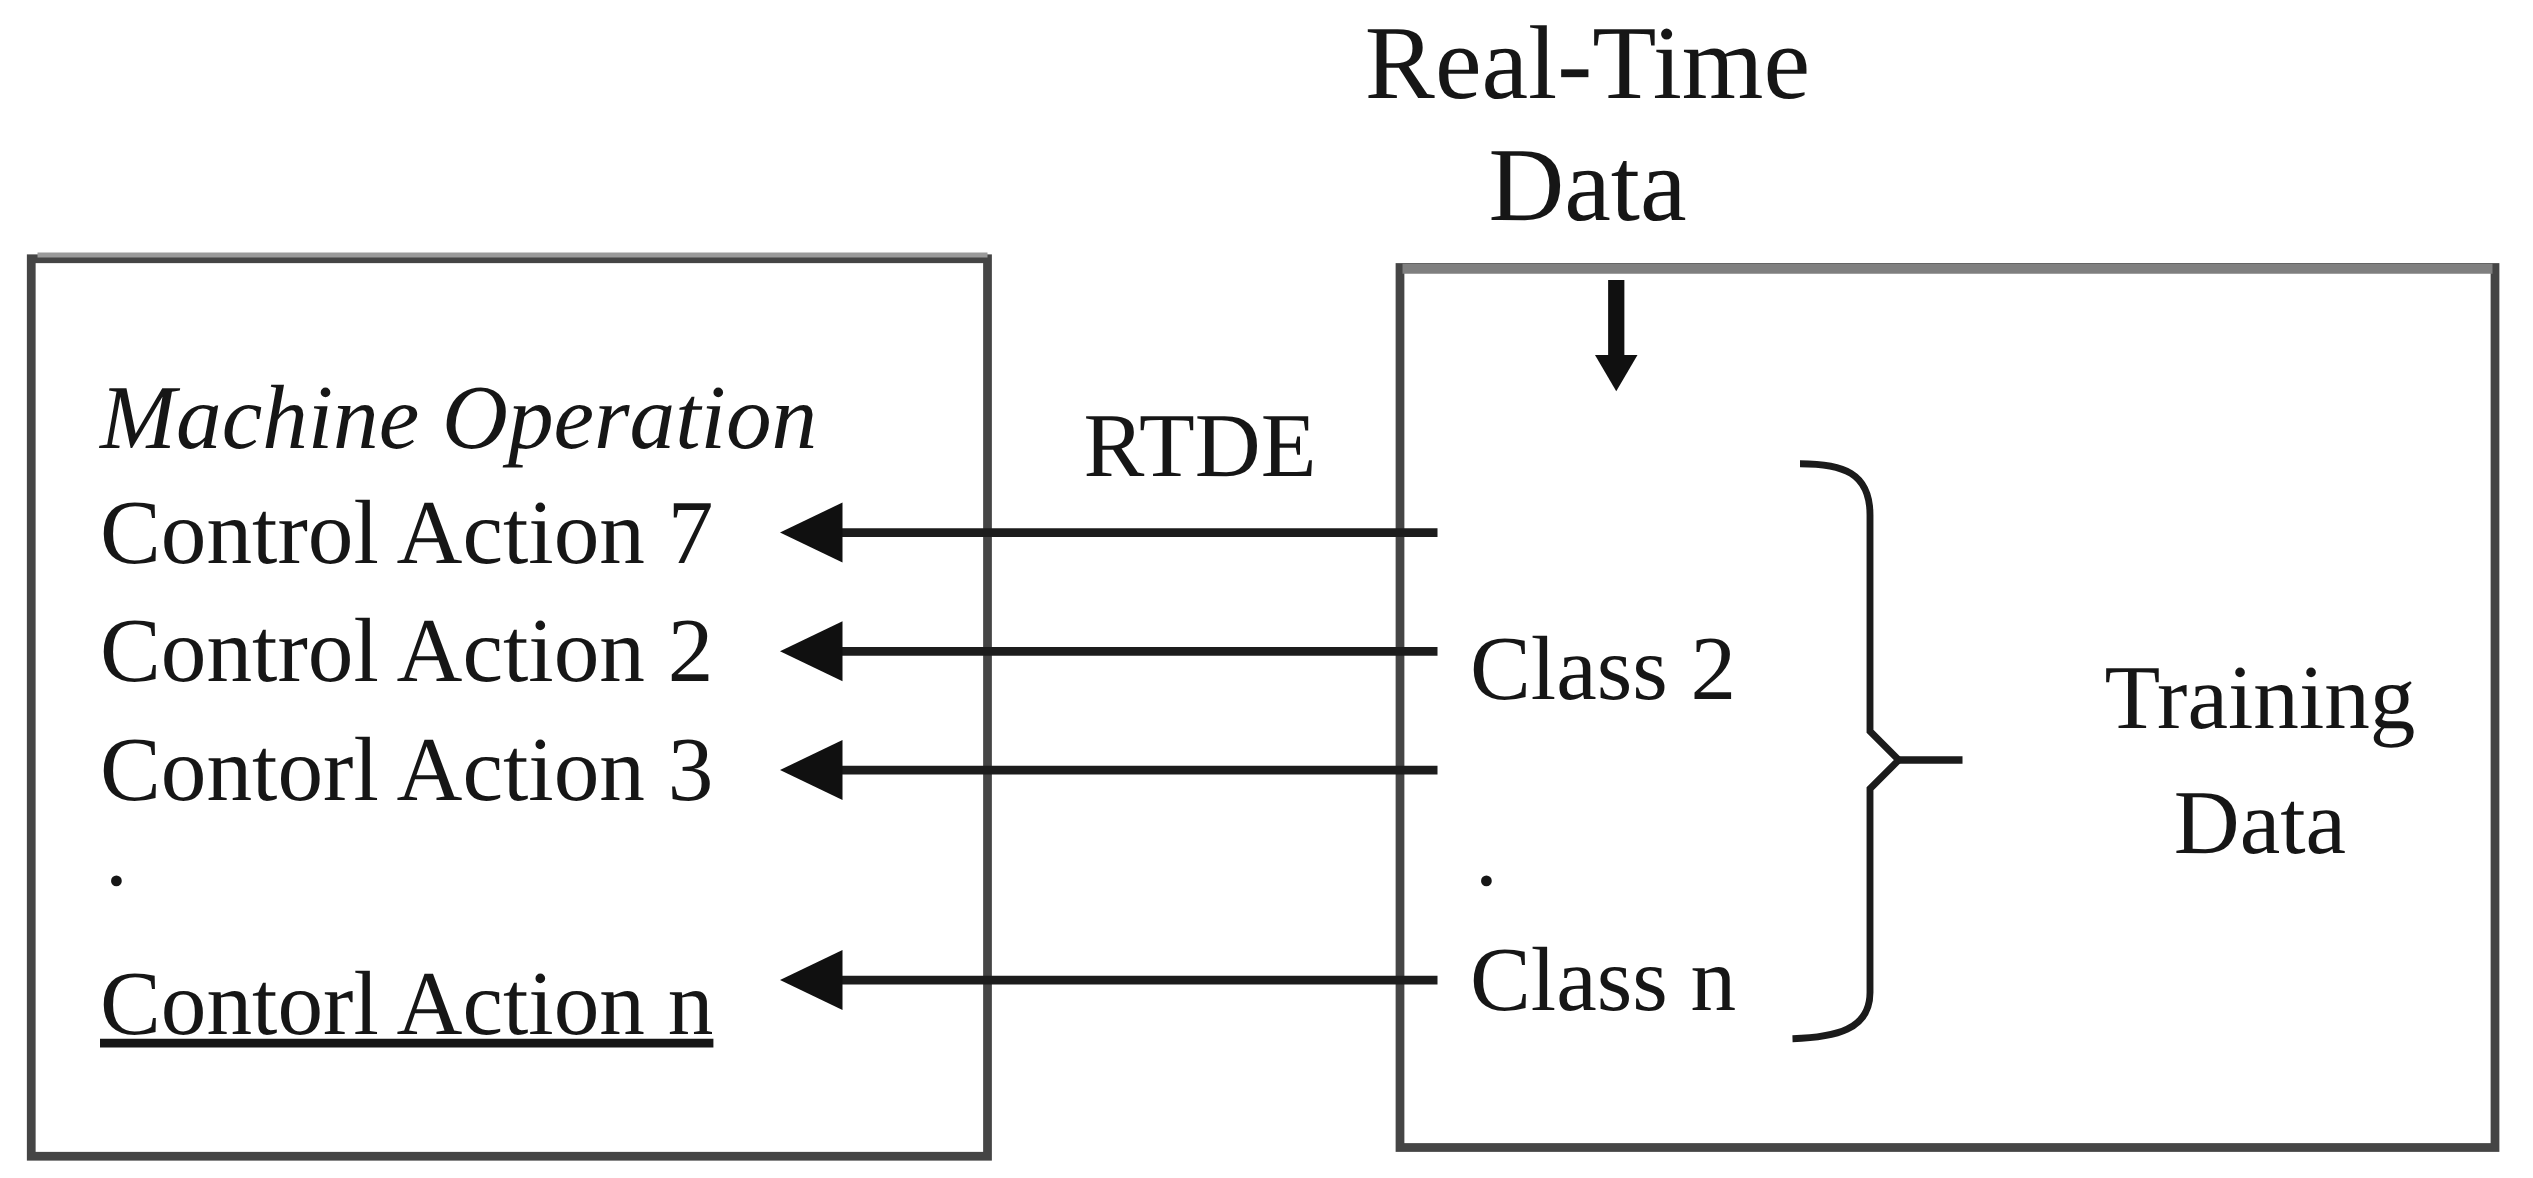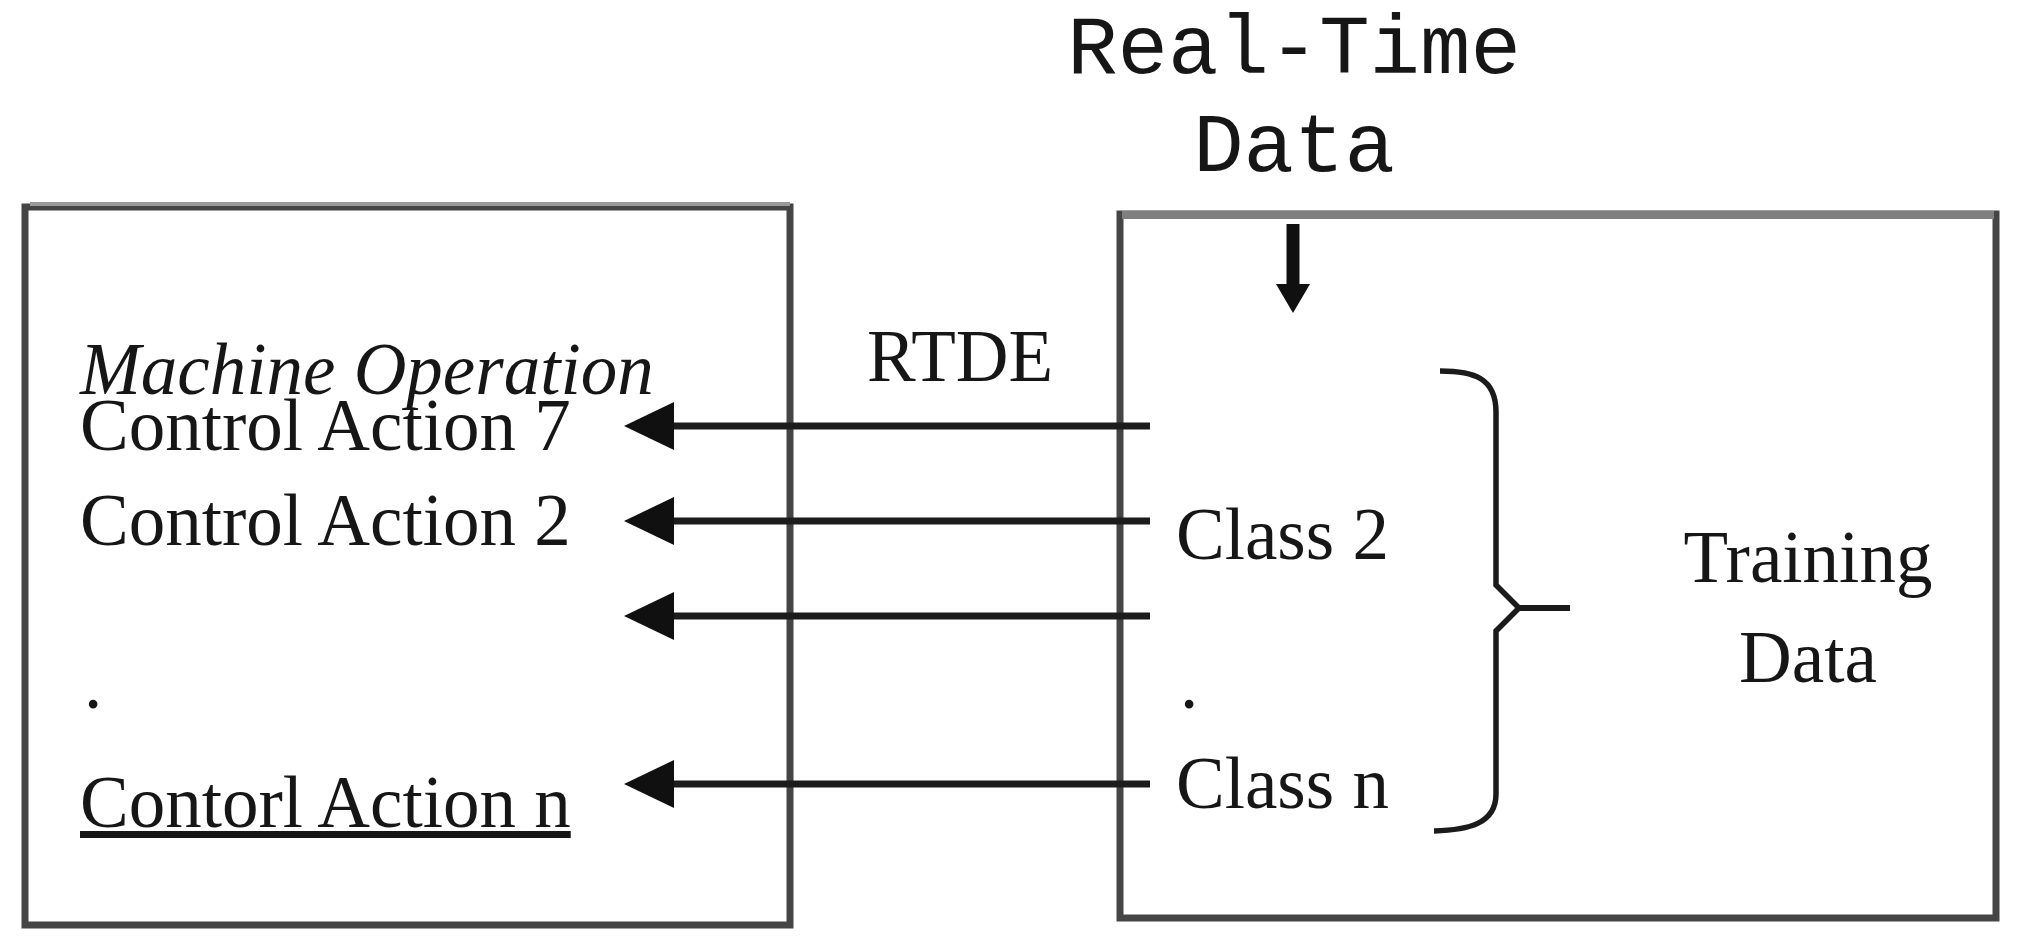--- a/index.html
+++ b/index.html
@@ -24,25 +24,25 @@
     width: 2026px;
     height: 942px;
   }
   .label {
     position: absolute;
     white-space: nowrap;
     color: #161616;
   }
   .t73 { font-size: 73px; line-height: 86px; }
   .t84 { font-size: 84px; line-height: 98px; }
-  .italic { font-style: italic; margin-top: 36px; }
+  .italic { font-style: italic; }
   .centered { text-align: center; }
 
   
-  .realtime-block { left: 992px; top: 2px; width: 604px; font-family: Liberation Mono, monospace; }
+  .realtime-block { left: 968px; top: 2px; width: 604px; }
   
   .machine-title { left: 80px;  top: 291px; }
   .l-row1 { left: 80px; top: 383px; }
   .l-row2 { left: 80px; top: 478px; }
   .l-row3 { left: 80px; top: 573px; }
   .l-dot  { left: 84px; top: 641px; }
   .l-rown { left: 80px; top: 760px; text-decoration: underline; }
   
   .rtde-label { left: 805px; top: 314px; width: 310px; }
   
@@ -93,20 +93,21 @@
   </svg>
 
   <div class="label t84 centered realtime-block">
     <div>Real-Time</div>
     <div>Data</div>
   </div>
 
   <div class="label t73 italic machine-title">Machine Operation</div>
   <div class="label t73 l-row1">Control Action 7</div>
   <div class="label t73 l-row2">Control Action 2</div>
+  <div class="label t73 l-row3">Contorl Action 3</div>
   <div class="label t73 l-dot">.</div>
   <div class="label t73 l-rown">Contorl Action n</div>
 
   <div class="label t73 centered rtde-label">RTDE</div>
 
   <div class="label t73 r-row2">Class 2</div>
   <div class="label t73 r-dot">.</div>
   <div class="label t73 r-rown">Class n</div>
 
   <div class="label t73 centered training-block">

